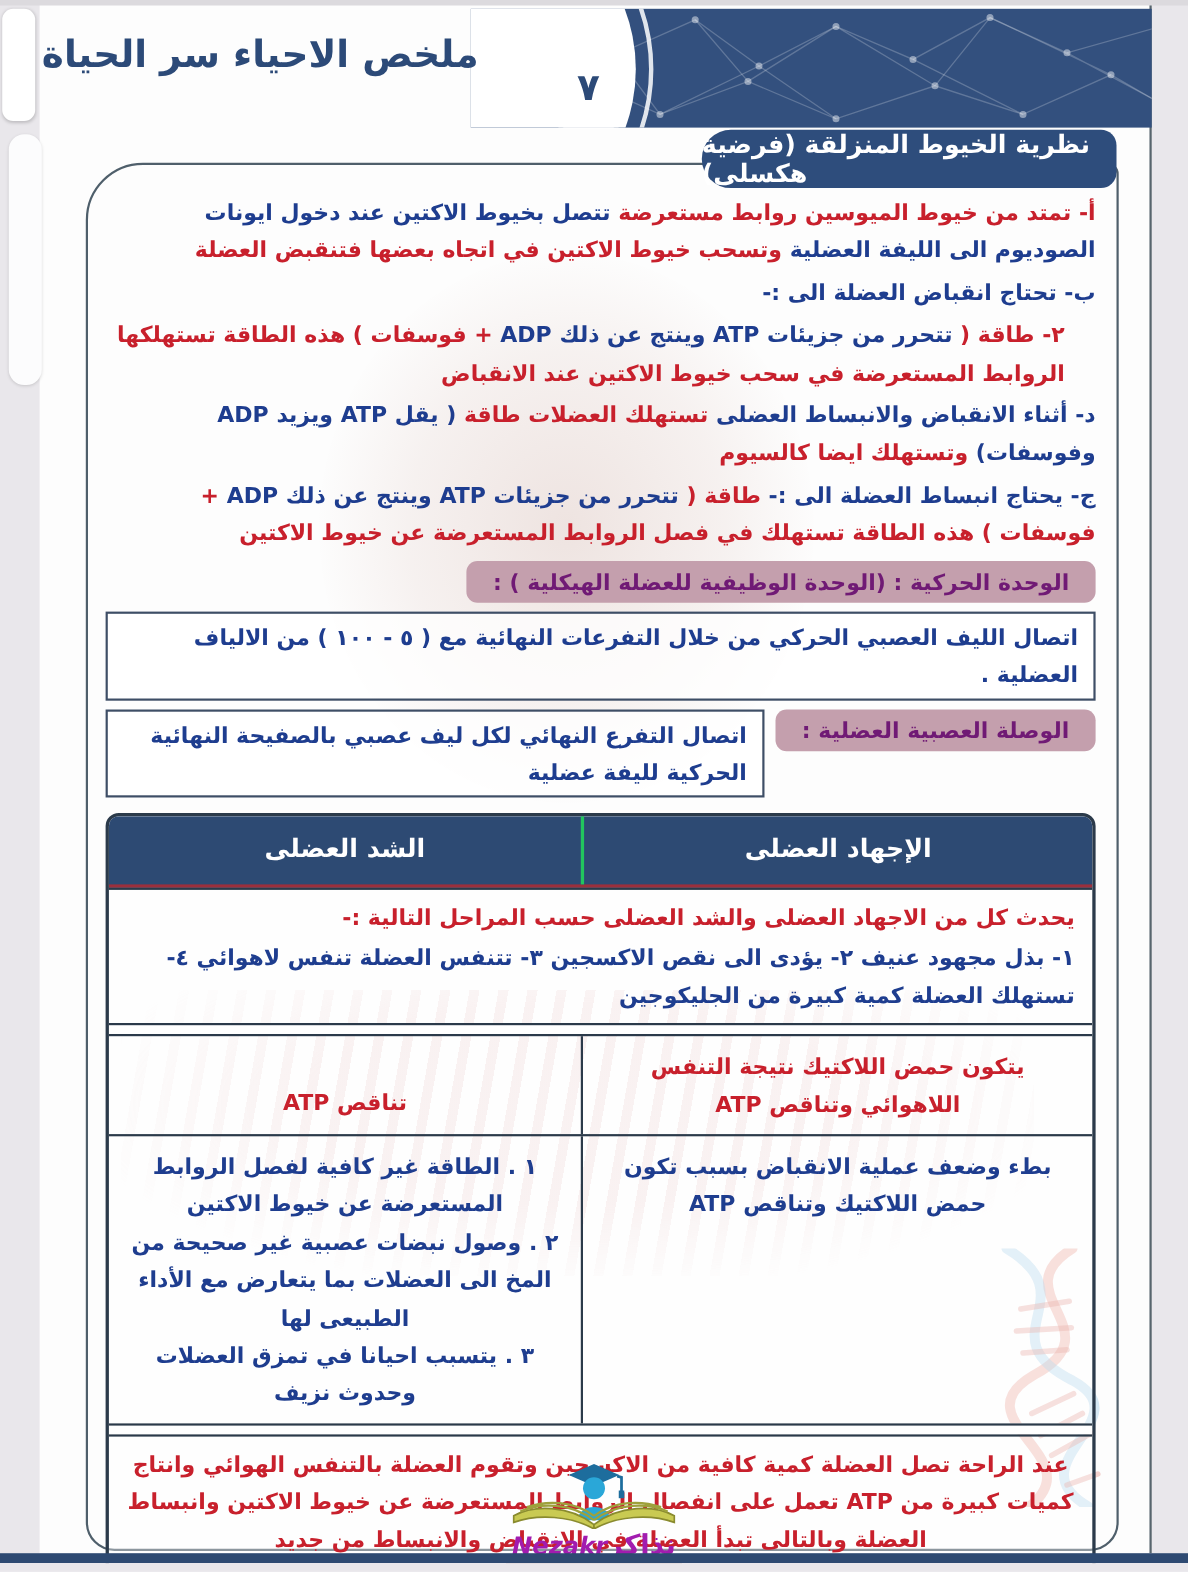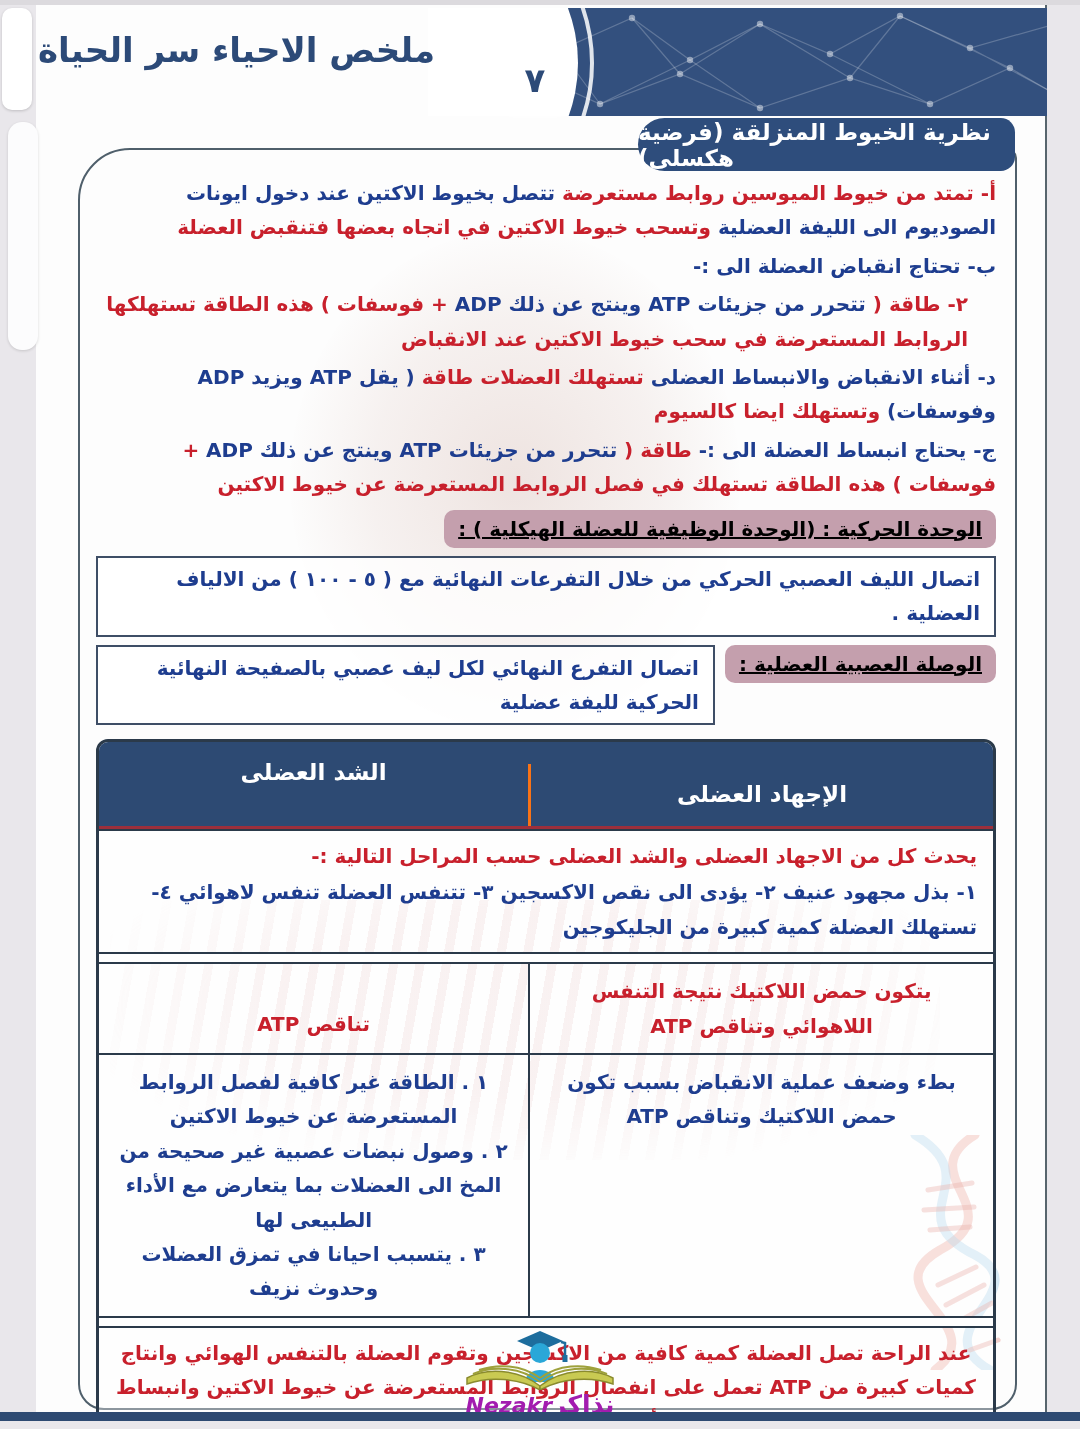--- a/index.html
+++ b/index.html
@@ -34,29 +34,29 @@
   .content-box{position:absolute;left:78px;top:148px;width:935px;height:1258px;border:2px solid #4f5f6b;border-radius:52px 10px 26px 26px;z-index:1;}
   .section-badge{position:absolute;left:638px;top:118px;width:377px;height:53px;background:#2e4d7c;border-radius:28px 15px 15px 28px;color:#ffffff;display:flex;align-items:center;justify-content:center;font-size:23px;font-weight:bold;z-index:5;}
 
   .content{position:absolute;left:96px;top:176px;width:900px;direction:rtl;text-align:right;font-weight:bold;font-size:20px;line-height:1.72;z-index:2;}
   .red{color:#c8202c;}
   .blue{color:#1e3d8f;}
   .point{margin:0 0 4px 0;}
   .indent{padding-right:28px;}
 
   .def-row{display:flex;align-items:flex-start;gap:10px;margin:8px 0;}
-  .def-badge{background:#c49fad;color:#000000;border-radius:10px;padding:2px 14px;white-space:nowrap;font-size:20px;text-decoration:underline;}
+  .def-badge{background:#c49fad;color:#701a75;border-radius:10px;padding:2px 24px;white-space:nowrap;font-size:20px;}
   .def-box{border:2px solid #3e4e66;background:rgba(255,255,255,.75);padding:4px 14px;color:#1e3d8f;flex:1;font-size:20px;}
   .def-box.full{margin:8px 0;}
 
   
   .mtable{margin-top:14px;border:3px solid #2b3a4a;border-radius:12px 12px 6px 6px;overflow:hidden;background:rgba(255,255,255,.35);}
   .thead{display:grid;grid-template-columns:52% 48%;background:#2d4a73;color:#ffffff;text-align:center;font-size:23px;border-bottom:3px solid #9c2f3c;}
   .thead .th{padding:11px 4px;}
-  .thead .th:first-child{border-left:3px solid #f97316;margin-top:22px;}
+  .thead .th:first-child{border-left:3px solid #22c55e;}
   .trow{border-top:2px solid #2b3a4a;}
   .trow:first-of-type{border-top:none;}
   .trow.full{padding:8px 16px;}
   .gap-row{height:8px;background:#ffffff;border-top:2px solid #2b3a4a;}
   .cells{display:grid;grid-template-columns:52% 48%;}
   .cell{padding:10px 14px;}
   .cells .cell:first-child{border-left:2px solid #2b3a4a;}
   .tc{text-align:center;}
   .steps{margin-top:2px;}
   .effect-item{text-align:center;}

